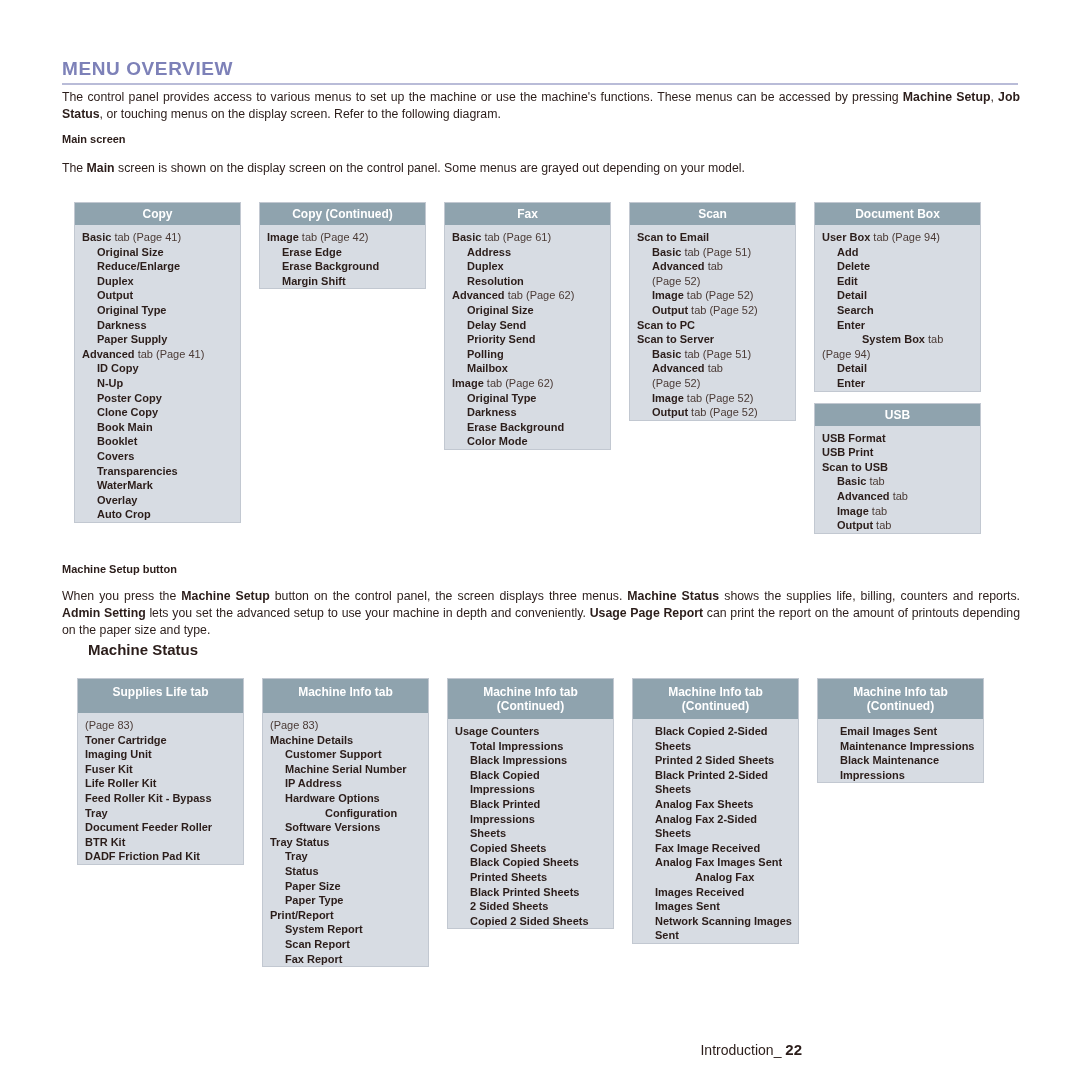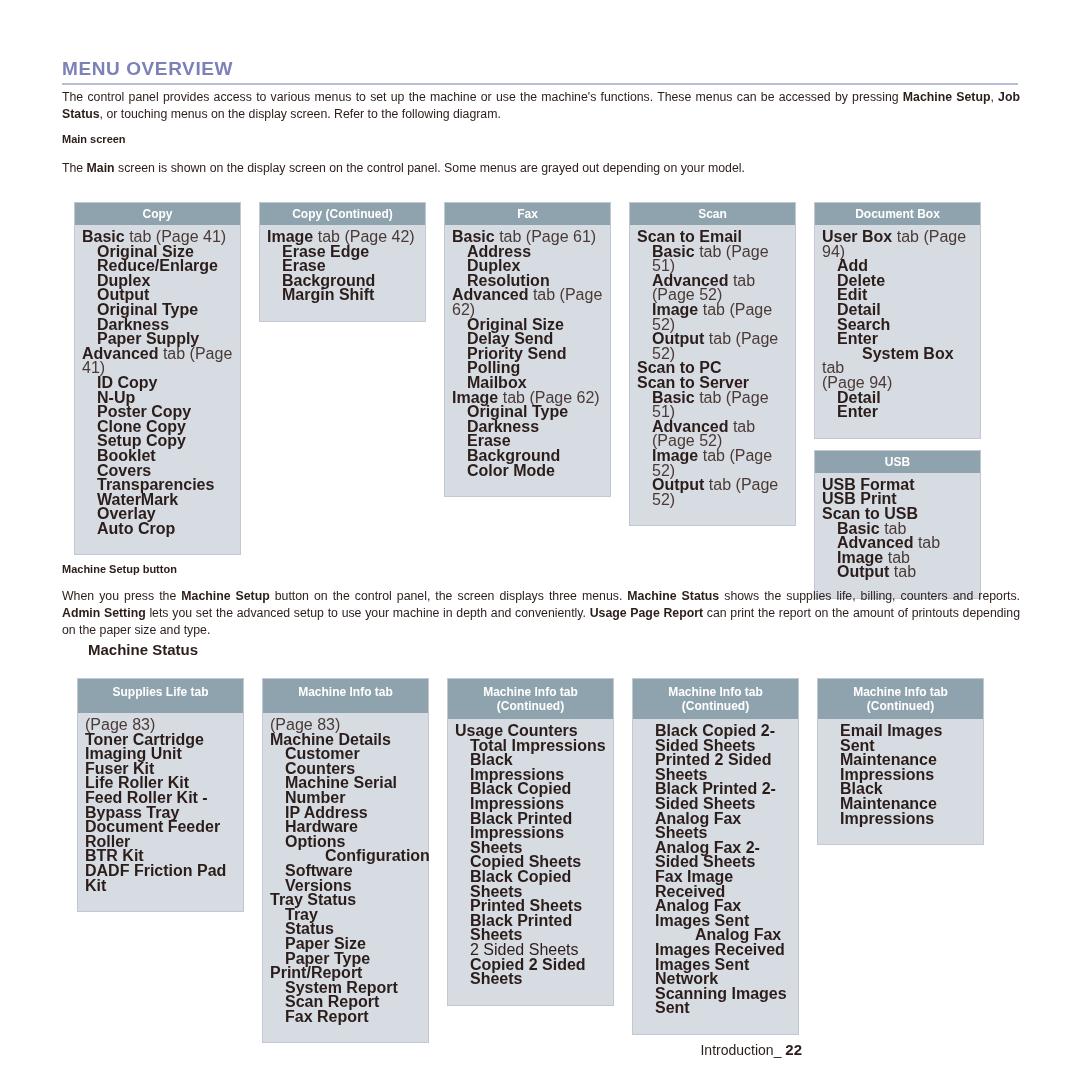--- a/index.html
+++ b/index.html
@@ -64,22 +64,22 @@
     background:#8fa3ae;
     color:#ffffff;
     text-align:center;
     font-size:12px;
     font-weight:bold;
     padding:4px 2px 4px;
     line-height:14px;
   }
   .box-head.tall{padding:6px 2px 6px;min-height:34px;box-sizing:border-box;}
   .box-body{
-    padding:5px 6px 18px 7px;
-    font-size:16px;
+    padding:5px 6px 0 7px;
+    font-size:11px;
     line-height:14.6px;
   }
   .box-body ul{list-style:none;margin:0;padding:0;}
   .box-body li{white-space:normal;}
   .lv0{font-weight:bold;margin-left:0;}
   .lv1{font-weight:bold;margin-left:15px;}
   .tabword{font-weight:normal;color:#4a3a35;}
 
   
   .footer{
@@ -114,21 +114,21 @@
               <li class="lv1"><span style="font-weight: bold;">Duplex</span></li>
               <li class="lv1"><span style="font-weight: bold;">Output</span></li>
               <li class="lv1"><span style="font-weight: bold;">Original Type</span></li>
               <li class="lv1"><span style="font-weight: bold;">Darkness</span></li>
               <li class="lv1"><span style="font-weight: bold;">Paper Supply</span></li>
               <li class="lv0"><span style="font-weight: bold;">Advanced</span><span class="tabword"> tab (Page 41)</span></li>
               <li class="lv1"><span style="font-weight: bold;">ID Copy</span></li>
               <li class="lv1"><span style="font-weight: bold;">N-Up</span></li>
               <li class="lv1"><span style="font-weight: bold;">Poster Copy</span></li>
               <li class="lv1"><span style="font-weight: bold;">Clone Copy</span></li>
-              <li class="lv1"><span style="font-weight: bold;">Setup Copy</span></li>
+              <li class="lv1"><span style="font-weight: bold;">Book Main</span></li>
               <li class="lv1"><span style="font-weight: bold;">Booklet</span></li>
               <li class="lv1"><span style="font-weight: bold;">Covers</span></li>
               <li class="lv1"><span style="font-weight: bold;">Transparencies</span></li>
               <li class="lv1"><span style="font-weight: bold;">WaterMark</span></li>
               <li class="lv1"><span style="font-weight: bold;">Overlay</span></li>
               <li class="lv1"><span style="font-weight: bold;">Auto Crop</span></li>
             </ul>
           </div>
         </div>
       </div>
@@ -264,21 +264,21 @@
       </div>
       <div class="col">
         <div class="box">
           <div class="box-head tall" style="min-height: 34px;">
             <div>Machine Info tab</div>
           </div>
           <div class="box-body">
             <ul>
               <li class="lv0"><span class="tabword">(Page 83)</span></li>
               <li class="lv0"><span style="font-weight: bold;">Machine Details</span></li>
-              <li class="lv1"><span style="font-weight: bold;">Customer Counters</span></li>
+              <li class="lv1"><span style="font-weight: bold;">Customer Support</span></li>
               <li class="lv1"><span style="font-weight: bold;">Machine Serial Number</span></li>
               <li class="lv1"><span style="font-weight: bold;">IP Address</span></li>
               <li class="lv1"><span style="font-weight: bold;">Hardware Options</span></li>
               <li class="lv1"><span style="font-weight: bold; margin-left: 40px;">Configuration</span></li>
               <li class="lv1"><span style="font-weight: bold;">Software Versions</span></li>
               <li class="lv0"><span style="font-weight: bold;">Tray Status</span></li>
               <li class="lv1"><span style="font-weight: bold;">Tray</span></li>
               <li class="lv1"><span style="font-weight: bold;">Status</span></li>
               <li class="lv1"><span style="font-weight: bold;">Paper Size</span></li>
               <li class="lv1"><span style="font-weight: bold;">Paper Type</span></li>
@@ -301,21 +301,21 @@
               <li class="lv0"><span style="font-weight: bold;">Usage Counters</span></li>
               <li class="lv1"><span style="font-weight: bold;">Total Impressions</span></li>
               <li class="lv1"><span style="font-weight: bold;">Black Impressions</span></li>
               <li class="lv1"><span style="font-weight: bold;">Black Copied Impressions</span></li>
               <li class="lv1"><span style="font-weight: bold;">Black Printed Impressions</span></li>
               <li class="lv1"><span style="font-weight: bold;">Sheets</span></li>
               <li class="lv1"><span style="font-weight: bold;">Copied Sheets</span></li>
               <li class="lv1"><span style="font-weight: bold;">Black Copied Sheets</span></li>
               <li class="lv1"><span style="font-weight: bold;">Printed Sheets</span></li>
               <li class="lv1"><span style="font-weight: bold;">Black Printed Sheets</span></li>
-              <li class="lv1"><span style="font-weight: normal;">2 Sided Sheets</span></li>
+              <li class="lv1"><span style="font-weight: bold;">2 Sided Sheets</span></li>
               <li class="lv1"><span style="font-weight: bold; margin-top: 45px;">Copied 2 Sided Sheets</span></li>
             </ul>
           </div>
         </div>
       </div>
       <div class="col">
         <div class="box">
           <div class="box-head tall" style="min-height: 34px;">
             <div>Machine Info tab</div>
             <div>(Continued)</div>

